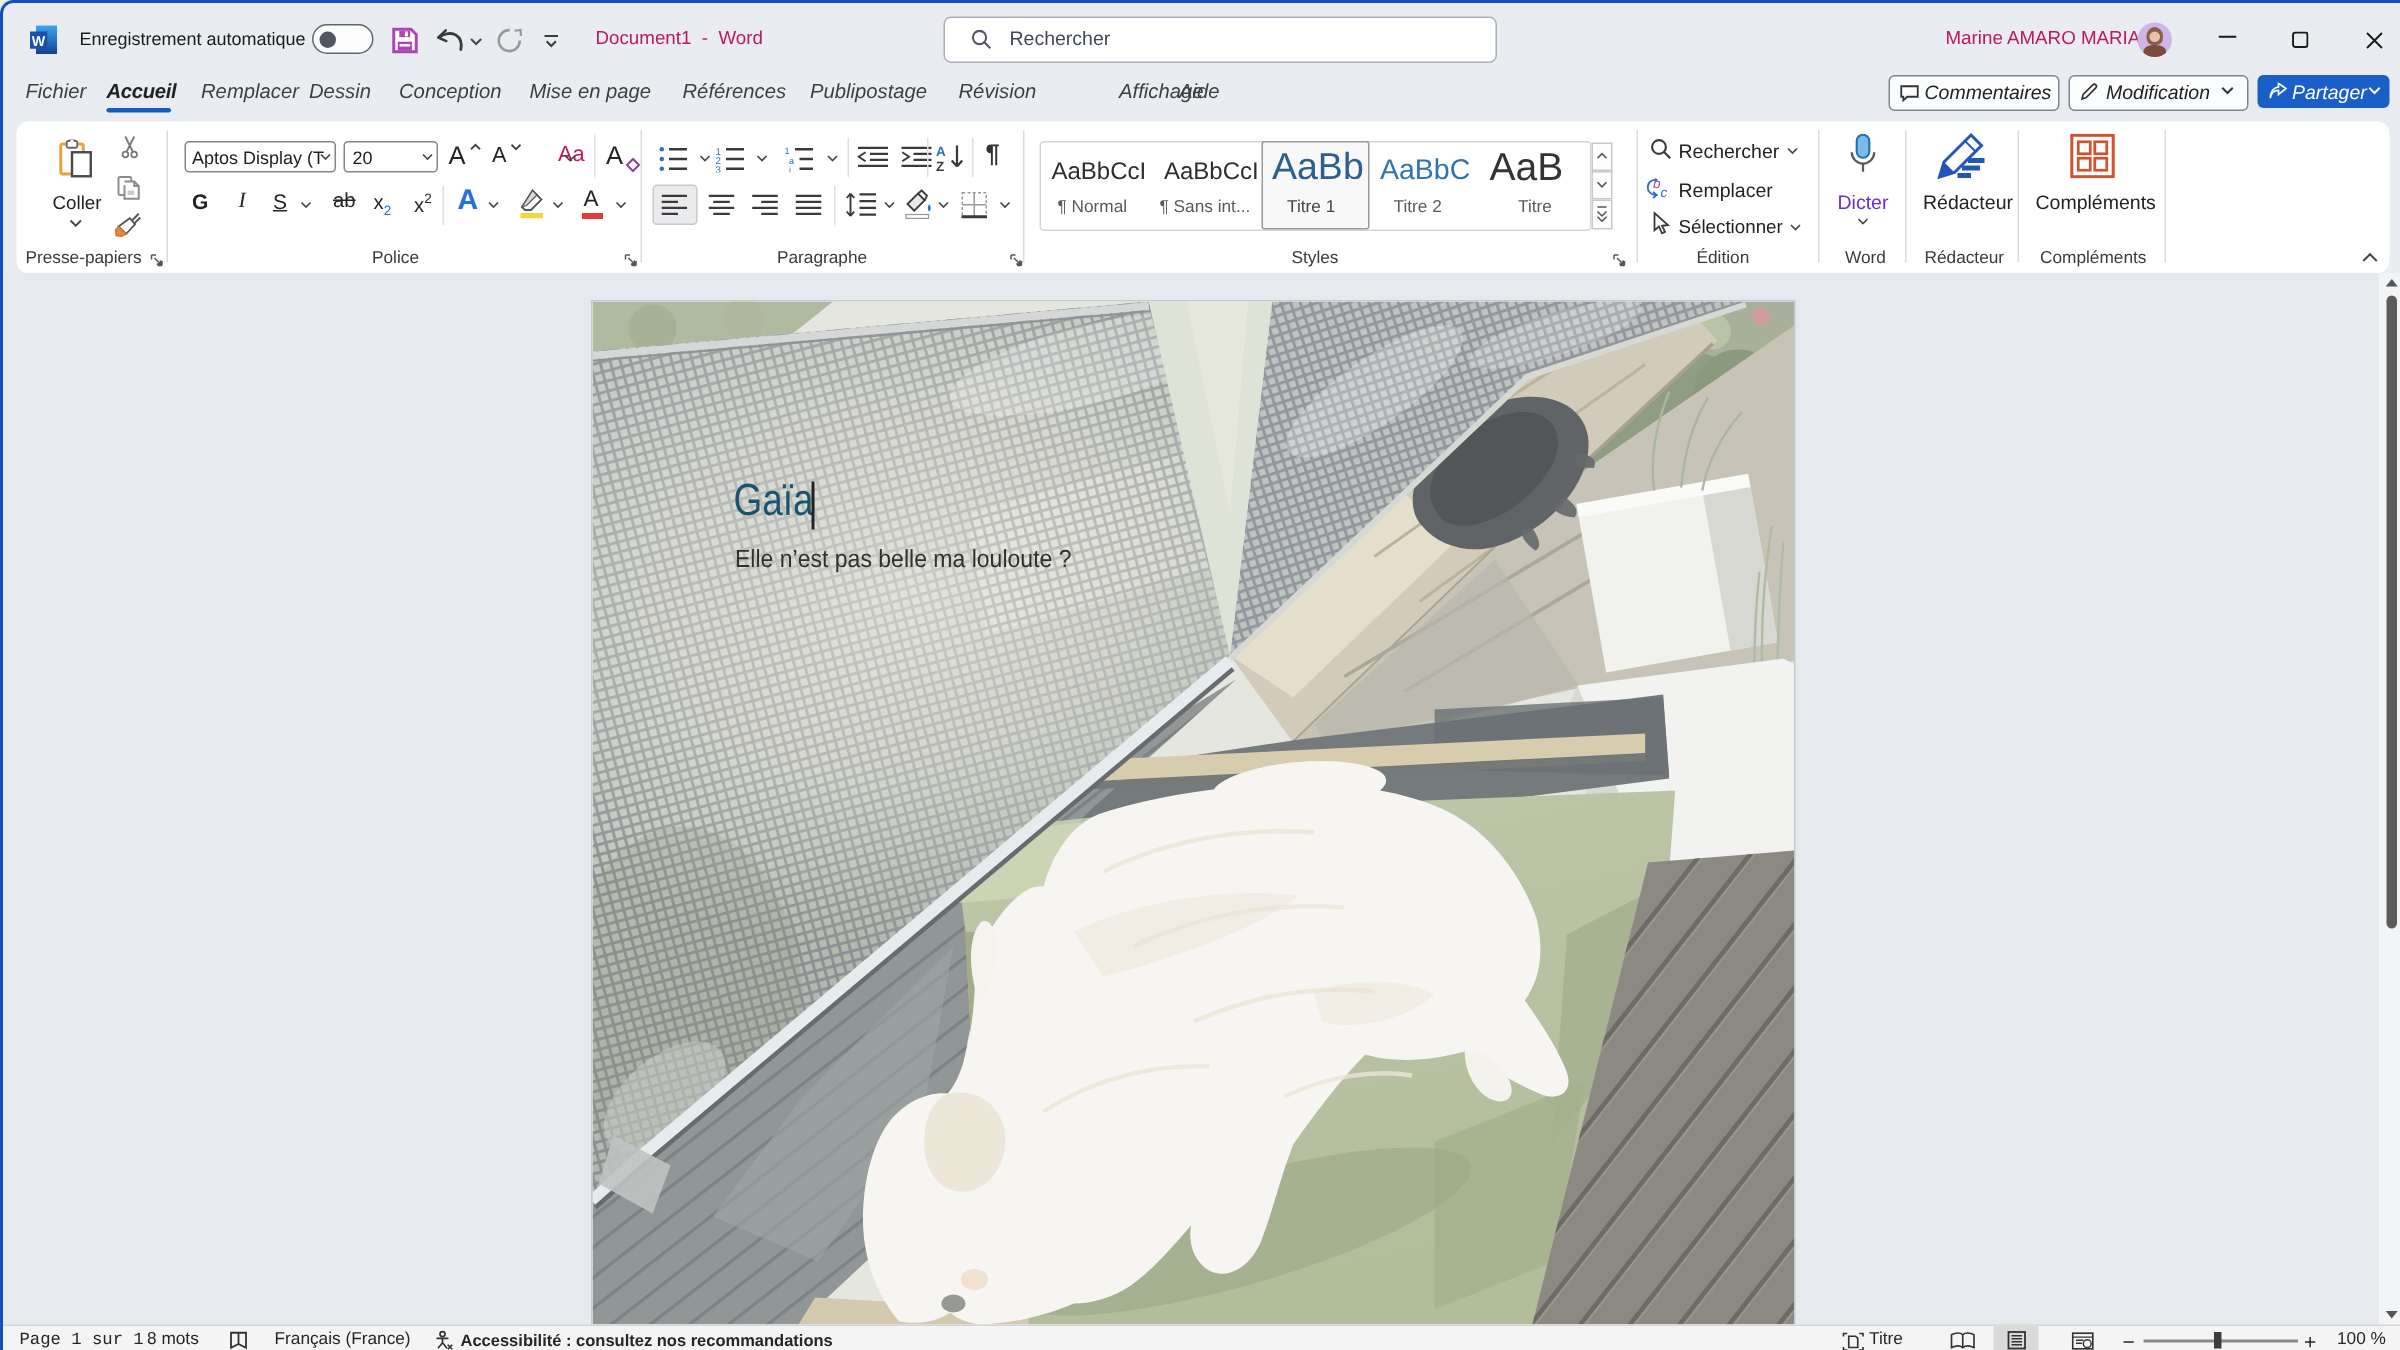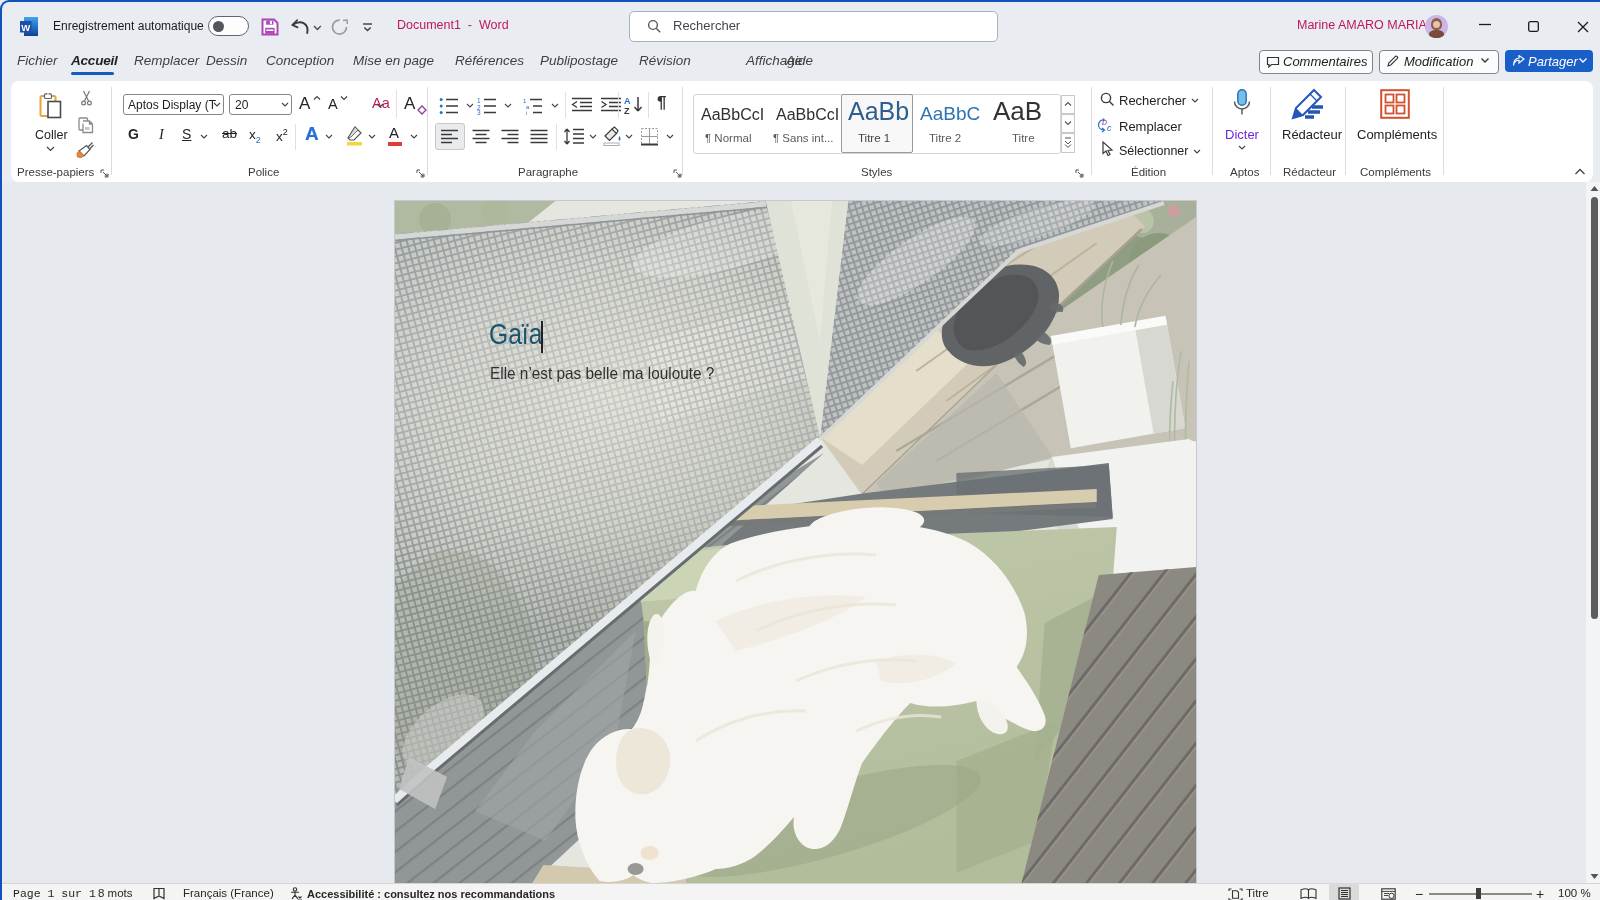--- a/index.html
+++ b/index.html
@@ -134,21 +134,21 @@
       <div class="sep" style="left:1201px;"></div>
       <div class="sep" style="left:1259px;"></div>
       <div class="sep" style="left:1334px;"></div>
       <div class="sep" style="left:1432px;"></div>
 
       <div class="glabel" style="left:6px;">Presse-papiers</div>
       <div class="glabel" style="left:237px;">Police</div>
       <div class="glabel" style="left:507px;">Paragraphe</div>
       <div class="glabel" style="left:850px;">Styles</div>
       <div class="glabel" style="left:1120px;">Édition</div>
-      <div class="glabel" style="left:1219px;">Aptos</div>
+      <div class="glabel" style="left:1219px;">Word</div>
       <div class="glabel" style="left:1272px;">Rédacteur</div>
       <div class="glabel" style="left:1349px;">Compléments</div>
 
       <svg class="abs" style="left:1563px;top:87px" width="12" height="8" viewBox="0 0 12 8">
           <path d="M1.5 6 L6 1.5 L10.5 6" fill="none" stroke="#444" stroke-width="1.3"></path>
         </svg>
 
       <svg class="abs" style="left:28px;top:12px" width="24" height="29" viewBox="0 0 24 29">
         <rect x="1.5" y="3" width="15" height="20" rx="1.5" fill="none" stroke="#e8a33d" stroke-width="2"></rect>
         <rect x="5.5" y="1" width="7" height="4.5" rx="1" fill="#fff" stroke="#666" stroke-width="1.2"></rect>

